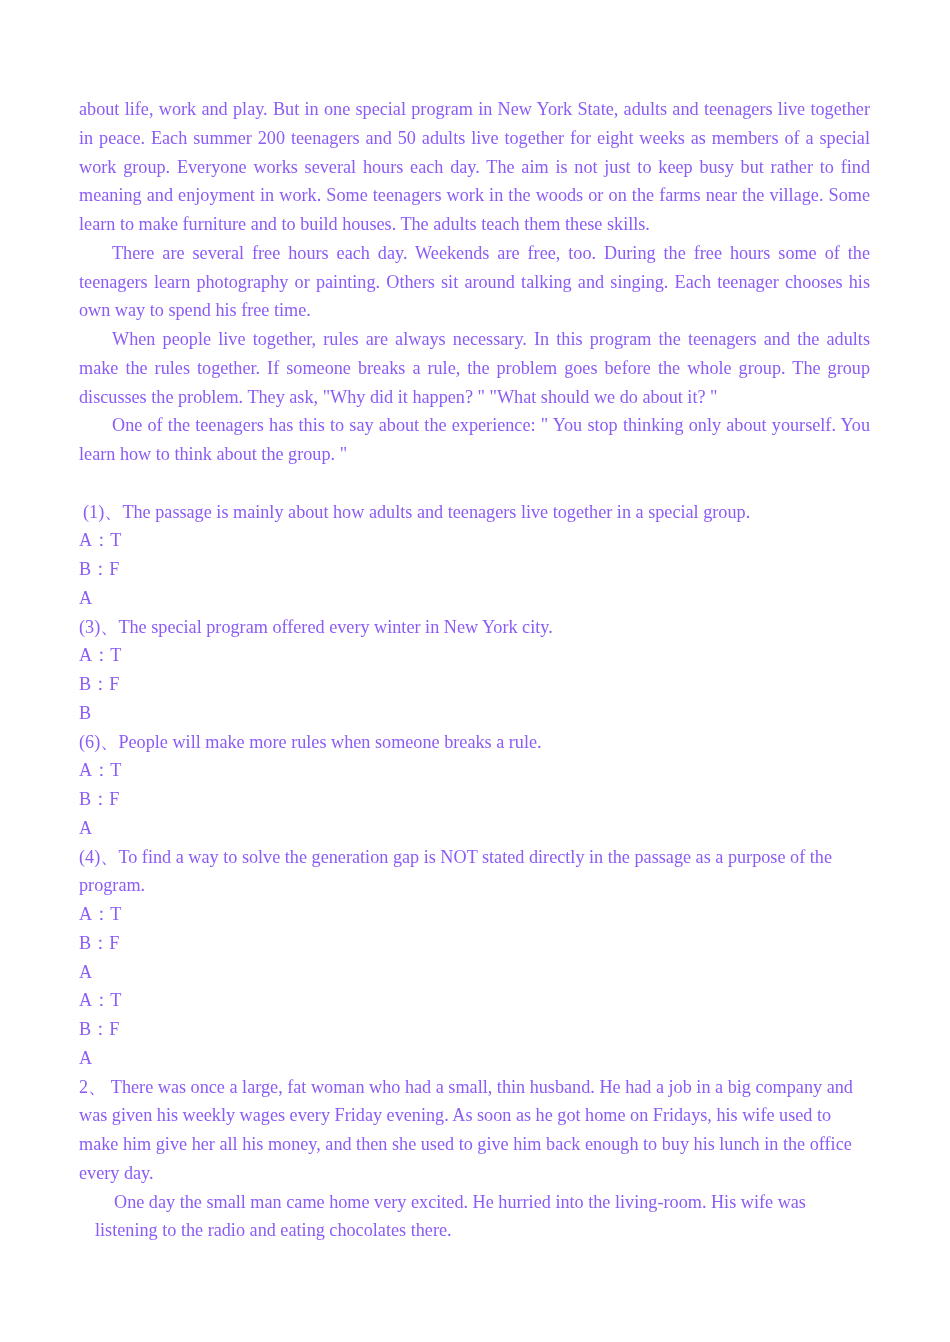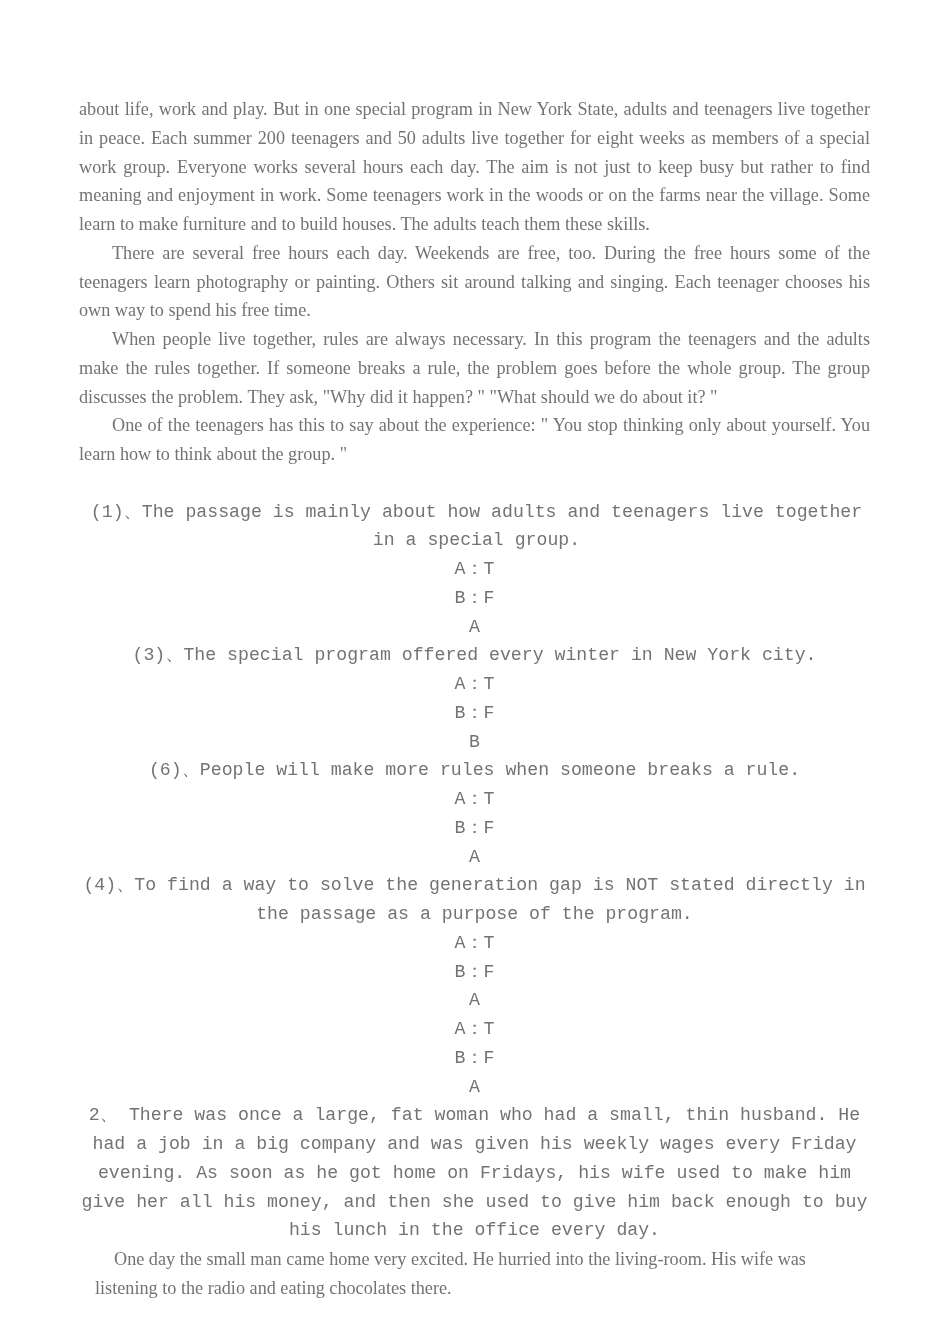--- a/index.html
+++ b/index.html
@@ -1,25 +1,25 @@
 <!DOCTYPE html>
 <html><head>
 <meta charset="utf-8">
 <style>
   html, body { margin: 0; padding: 0; background: #ffffff; }
   body { width: 950px; height: 1342px; position: relative; overflow: hidden; }
   .page {
     position: absolute; left: 79px; top: 95px; width: 791px;
     font-family: "Liberation Serif", serif;
-    font-size: 18.2px; line-height: 28.75px; color: #737373;
+    font-size: 18.2px; line-height: 28.75px; color: #8b5cf6;
   }
   .p { margin: 0; text-align: justify; }
   .indent { text-indent: 33px; }
   .indent-small { text-indent: 19px; text-align: left; margin-left: 16px; }
-  .left { text-align: center; font-family: Liberation Mono, monospace; }
+  .left { text-align: left; }
   .gap { height: 28.75px; }
   .q-first { padding-left: 4px; }
 </style>
 </head>
 <body>
 
 <div class="page">
   <p class="p">about life, work and play. But in one special program in New York State, adults and teenagers live together in peace. Each summer 200 teenagers and 50 adults live together for eight weeks as members of a special work group. Everyone works several hours each day. The aim is not just to keep busy but rather to find meaning and enjoyment in work. Some teenagers work in the woods or on the farms near the village. Some learn to make furniture and to build houses. The adults teach them these skills.</p>
   <p class="p indent">There are several free hours each day. Weekends are free, too. During the free hours some of the teenagers learn photography or painting. Others sit around talking and singing. Each teenager chooses his own way to spend his free time.</p>
   <p class="p indent">When people live together, rules are always necessary. In this program the teenagers and the adults make the rules together. If someone breaks a rule, the problem goes before the whole group. The group discusses the problem. They ask, "Why did it happen? " "What should we do about it? "</p>

